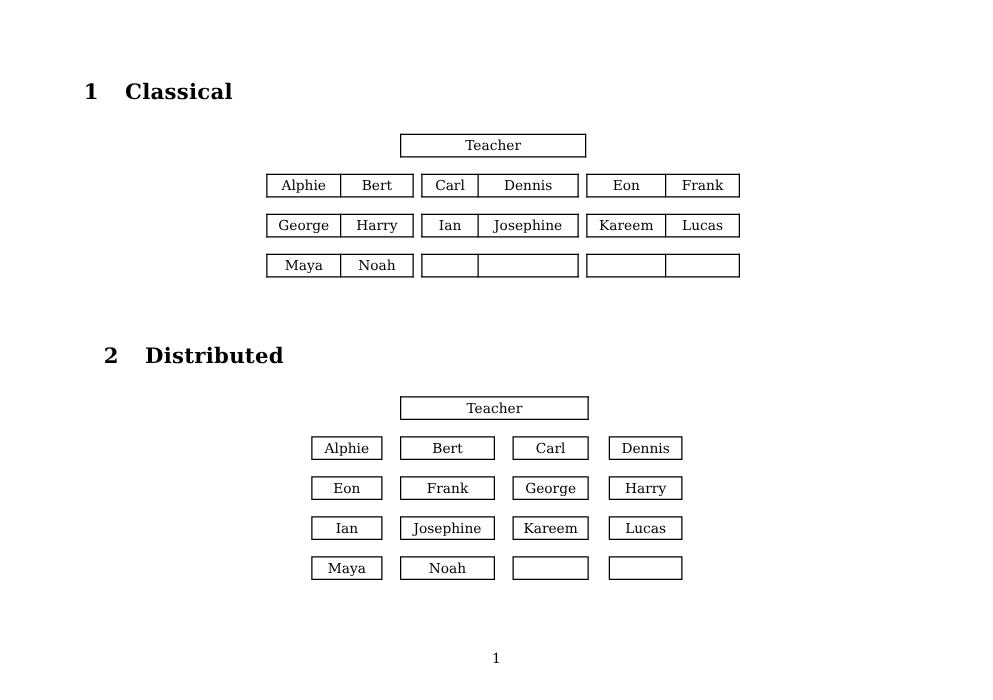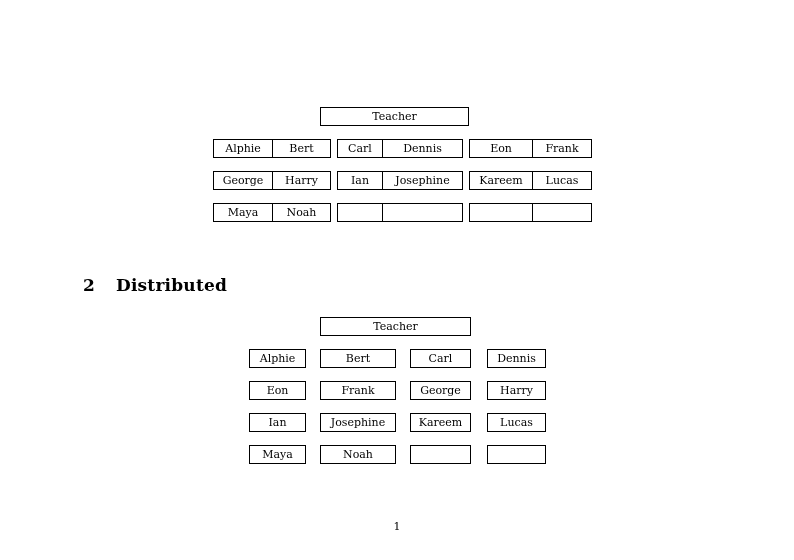--- a/index.html
+++ b/index.html
@@ -120,20 +120,23 @@
     text-align: center;
     font-size: 11px;
     line-height: 1;
   }
 </style>
 </head>
 <body>
 
 <div class="page">
 
+  <div class="section-heading" id="heading-classical">
+    <span class="sec-num">1</span><span class="sec-title">Classical</span>
+  </div>
 
   <table class="tbl teacher-box" id="classical-teacher">
     <tbody>
         <tr>
       <td>Teacher</td>
     </tr>
   </tbody>
     </table>
 
   <table class="tbl cls-g1" id="cls-g1-r1">

